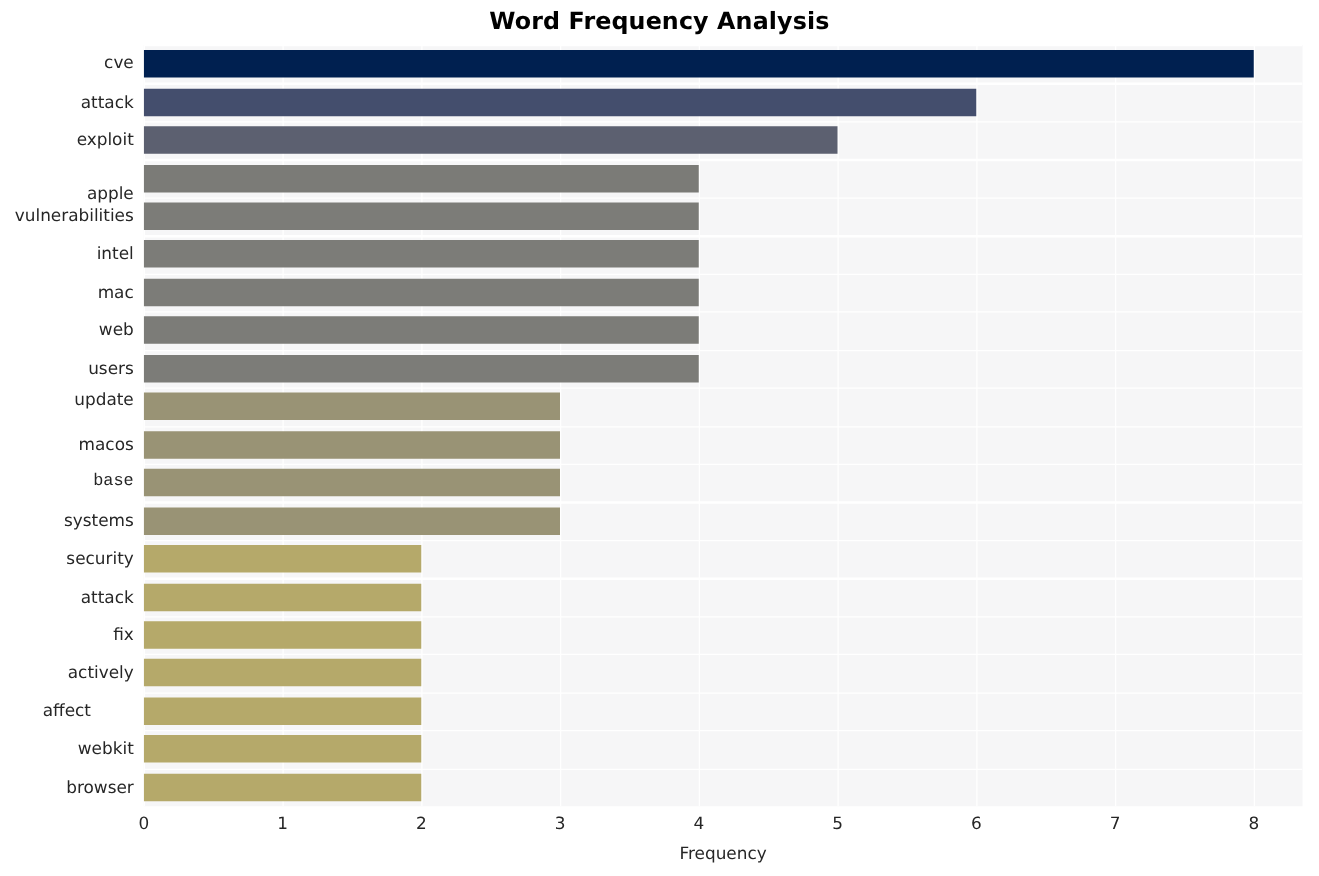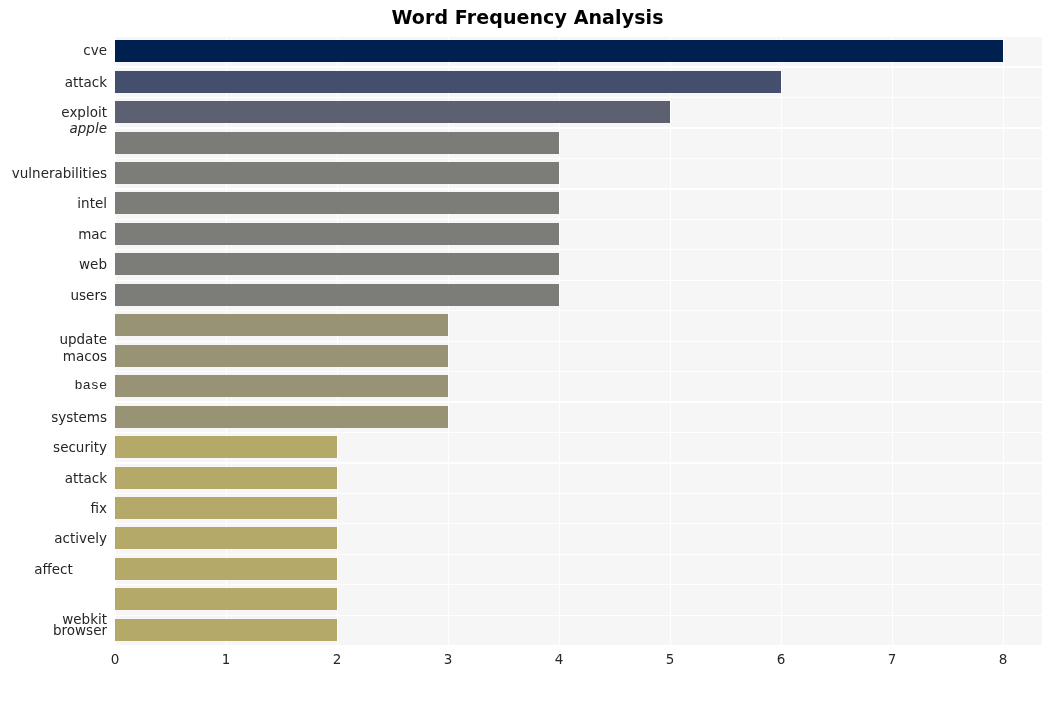--- a/index.html
+++ b/index.html
@@ -163,45 +163,46 @@
         <div class="bar" title="affect: 2" style="width: 222.036px; top: 521.875px; background: rgb(181, 169, 106);"></div>
         <div class="bar" title="webkit: 2" style="width: 222.036px; top: 552.325px; background: rgb(181, 169, 106);"></div>
         <div class="bar" title="browser: 2" style="width: 222.036px; top: 582.775px; background: rgb(181, 169, 106);"></div>
       </div>
   </div>
 
   <div id="y-axis-labels">
       <div class="y-tick-label" style="top: 7px; margin-left: 36px;">cve</div>
       <div class="y-tick-label" style="top: 38.675px;">attack</div>
       <div class="y-tick-label" style="top: 69.125px;">exploit</div>
-      <div class="y-tick-label" style="top: 85px; font-style: italic;">apple</div>
+      <div class="y-tick-label" style="top: 112px;">apple</div>
       <div class="y-tick-label" style="top: 130.025px;">vulnerabilities</div>
       <div class="y-tick-label" style="top: 160.475px;">intel</div>
       <div class="y-tick-label" style="top: 190.925px;">mac</div>
       <div class="y-tick-label" style="top: 221.375px;">web</div>
       <div class="y-tick-label" style="top: 251.825px;">users</div>
-      <div class="y-tick-label" style="top: 296px;">update</div>
+      <div class="y-tick-label" style="top: 277px;">update</div>
       <div class="y-tick-label" style="top: 312.725px;">macos</div>
       <div class="y-tick-label" style="top: 343.175px; font-family: Liberation Mono, monospace;">base</div>
       <div class="y-tick-label" style="top: 373.625px;">systems</div>
       <div class="y-tick-label" style="top: 404.075px; margin-left: 48px;">security</div>
       <div class="y-tick-label" style="top: 434.525px;">attack</div>
       <div class="y-tick-label" style="top: 464.975px;">fix</div>
       <div class="y-tick-label" style="top: 495.425px;">actively</div>
       <div class="y-tick-label" style="top: 525.875px; text-align: center;">affect</div>
-      <div class="y-tick-label" style="top: 556.325px; margin-top: 20px;">webkit</div>
+      <div class="y-tick-label" style="top: 556.325px;">webkit</div>
       <div class="y-tick-label" style="top: 586.775px;">browser</div>
     </div>
 
   <div id="x-axis-labels">
       <div class="x-tick-label" style="left: 115px;">0</div>
       <div class="x-tick-label" style="left: 226.018px;">1</div>
       <div class="x-tick-label" style="left: 337.036px;">2</div>
       <div class="x-tick-label" style="left: 448.054px;">3</div>
       <div class="x-tick-label" style="left: 559.072px;">4</div>
       <div class="x-tick-label" style="left: 670.09px;">5</div>
       <div class="x-tick-label" style="left: 781.108px;">6</div>
       <div class="x-tick-label" style="left: 892.126px;">7</div>
       <div class="x-tick-label" style="left: 1003.14px;">8</div>
     </div>
 
+  <div id="x-axis-title">Frequency</div>
 
 </div>
 
 </body></html>

